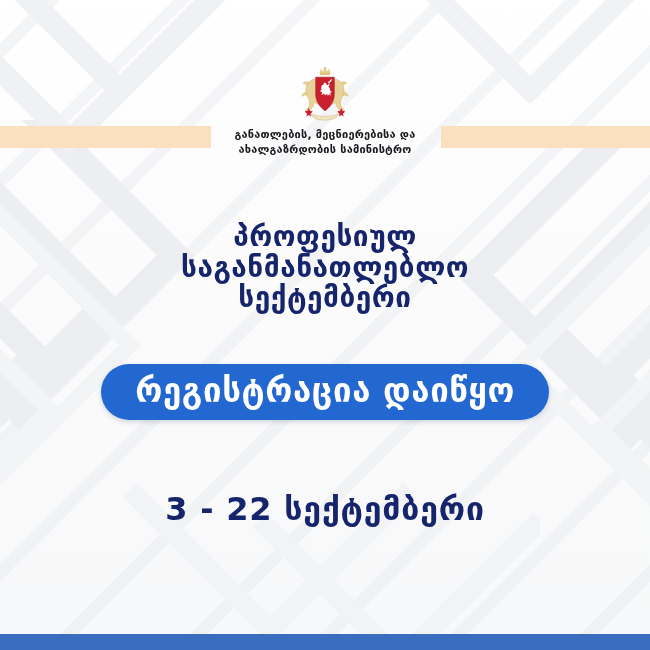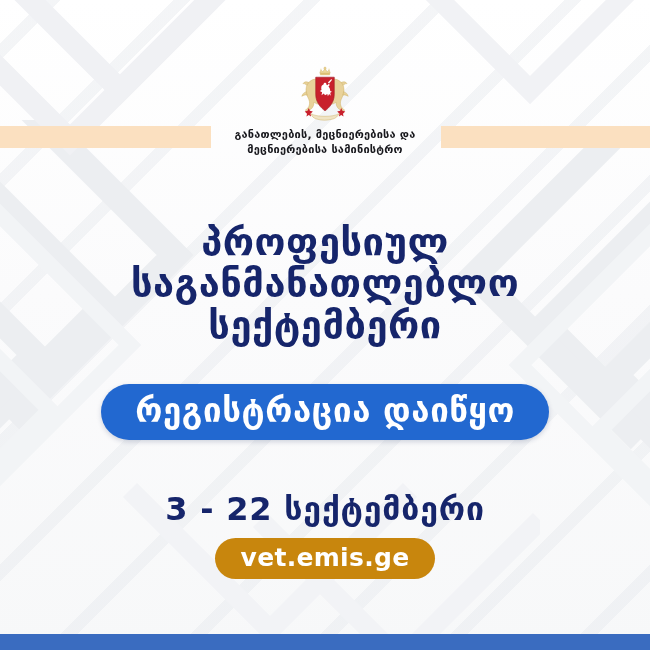--- a/index.html
+++ b/index.html
@@ -61,28 +61,28 @@
     font-size:11px;line-height:1.32;font-weight:700;
     letter-spacing:.2px;color:#17171c;
     text-shadow:0 0 1px rgba(255,255,255,.9);
   }
   .ministry div{white-space:nowrap;}
 
   
   .headline{
     position:absolute;top:222px;left:0;right:0;text-align:center;z-index:4;
     color:#16256b;font-weight:800;letter-spacing:.5px;
-    font-size:38px;line-height:1.09;
+    font-size:28px;line-height:1.09;
   }
   .headline .l{display:block;white-space:nowrap;}
 
   
   .pill-wrap{
     position:absolute;top:364px;left:0;right:0;
-    display:flex;justify-content:center;z-index:5;margin-top:20px;
+    display:flex;justify-content:center;z-index:5;
   }
   .pill-blue{
     background:#2268d0;color:#ffffff;
     font-size:33px;font-weight:800;letter-spacing:.6px;
     padding:7px 34px 10px;border-radius:34px;white-space:nowrap;
     box-shadow:0 2px 5px rgba(20,40,90,.18);
   }
 
   
   .date{
@@ -209,35 +209,32 @@
       <g fill="#c8202c">
         <path d="M22 72 l2 5 5 1 -4 4 1 5 -4 -3 -4 3 1 -5 -4 -4 5 -1 z"></path>
         <path d="M78 72 l2 5 5 1 -4 4 1 5 -4 -3 -4 3 1 -5 -4 -4 5 -1 z"></path>
       </g>
 
       <path d="M26 82 c10 6 38 6 48 0 c-2 5 -6 8 -10 9 c-10 3 -20 3 -29 0 c-4 -1 -8 -4 -9 -9 z" fill="#efe3c4" stroke="#c9a855" stroke-width=".7"></path>
     </svg>
 
     <div class="ministry">
       <div>განათლების, მეცნიერებისა და</div>
-      <div>მეცნიერებისა სამინისტრო</div>
+      <div>ახალგაზრდობის სამინისტრო</div>
     </div>
   </div>
 
   <div class="headline">
     <span class="l">პროფესიულ</span>
     <span class="l">საგანმანათლებლო</span>
     <span class="l">სექტემბერი</span>
   </div>
 
   <div class="pill-wrap">
     <div class="pill-blue">რეგისტრაცია დაიწყო</div>
   </div>
 
   <div class="date">3 - 22 სექტემბერი</div>
 
-  <div class="url-wrap">
-    <div class="pill-gold">vet.emis.ge</div>
-  </div>
 
   <div class="bottom-bar"></div>
 
 </div>
 
 </body></html>

